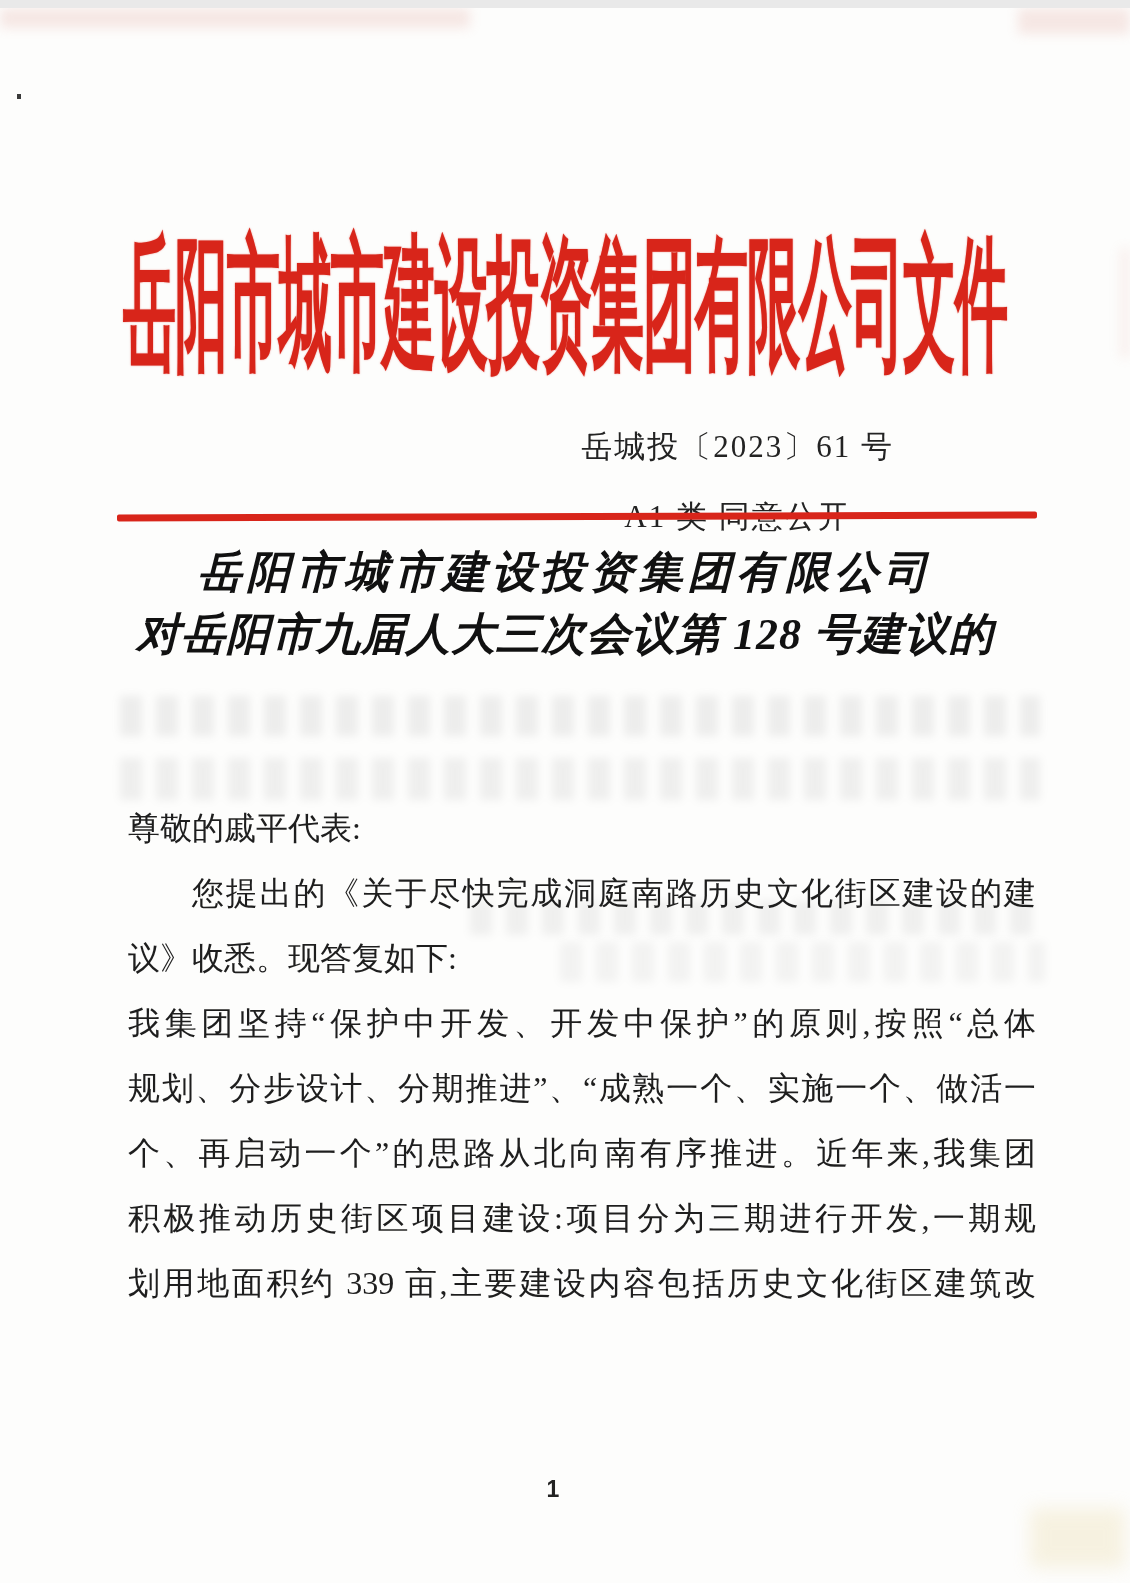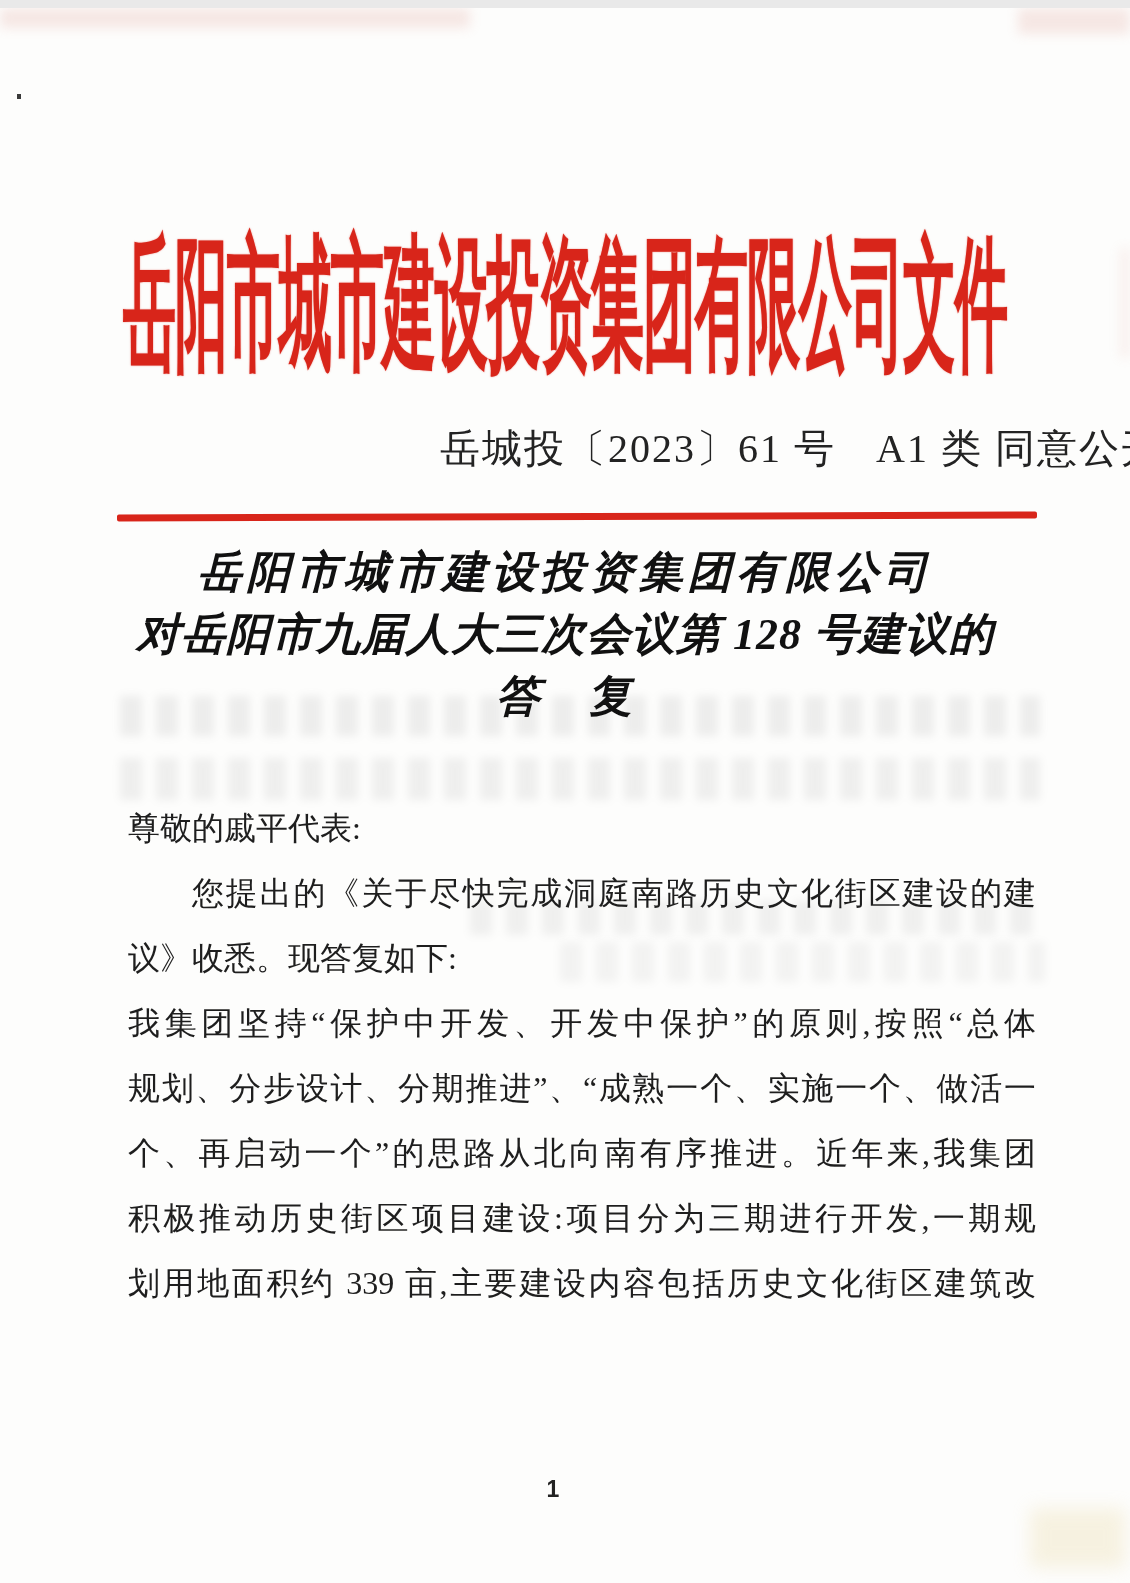--- a/index.html
+++ b/index.html
@@ -34,22 +34,22 @@
   .red-header span{
     display:inline-block;
     font-size:53px;font-weight:bold;letter-spacing:-1px;
     color:var(--red);
     transform:scaleY(2.75);transform-origin:center;
     text-shadow:0 0 1px rgba(214,30,18,.55);
   }
   
   .doc-meta{
     position:absolute;left:440px;top:418px;width:595px;height:44px;
-    display:flex;align-items:center;gap:40px;
-    font-size:40px;letter-spacing:2px;color:#232323;white-space:nowrap;
+    display:flex;align-items:center;gap:28px;
+    font-size:31px;letter-spacing:2px;color:#232323;white-space:nowrap;flex-direction:column;
   }
   
   .red-rule{
     position:absolute;left:117px;top:505px;width:920px;height:7px;
     background:var(--red);transform:rotate(-0.18deg);border-radius:2px;
   }
   
   .title-block{
     position:absolute;left:112px;top:534px;width:906px;
     text-align:center;font-weight:bold;color:#111;font-style:italic;
@@ -96,21 +96,20 @@
   <div class="doc-meta">
     <span>岳城投〔2023〕61 号</span>
     <span>A1 类 同意公开</span>
   </div>
 
   <div class="red-rule"></div>
 
   <div class="title-block">
     <div class="t t1">岳阳市城市建设投资集团有限公司</div>
     <div class="t t2">对岳阳市九届人大三次会议第 128 号建议的</div>
-    <div class="t t3">答　复</div>
   </div>
 
   <div class="docbody">
     <div class="ln left">尊敬的戚平代表:</div>
     <div class="ln indent full">您提出的《关于尽快完成洞庭南路历史文化街区建设的建</div>
     <div class="ln left">议》收悉。现答复如下:</div>
     <div class="ln full">我集团坚持“保护中开发、开发中保护”的原则,按照“总体</div>
     <div class="ln full">规划、分步设计、分期推进”、“成熟一个、实施一个、做活一</div>
     <div class="ln full">个、再启动一个”的思路从北向南有序推进。近年来,我集团</div>
     <div class="ln full">积极推动历史街区项目建设:项目分为三期进行开发,一期规</div>

